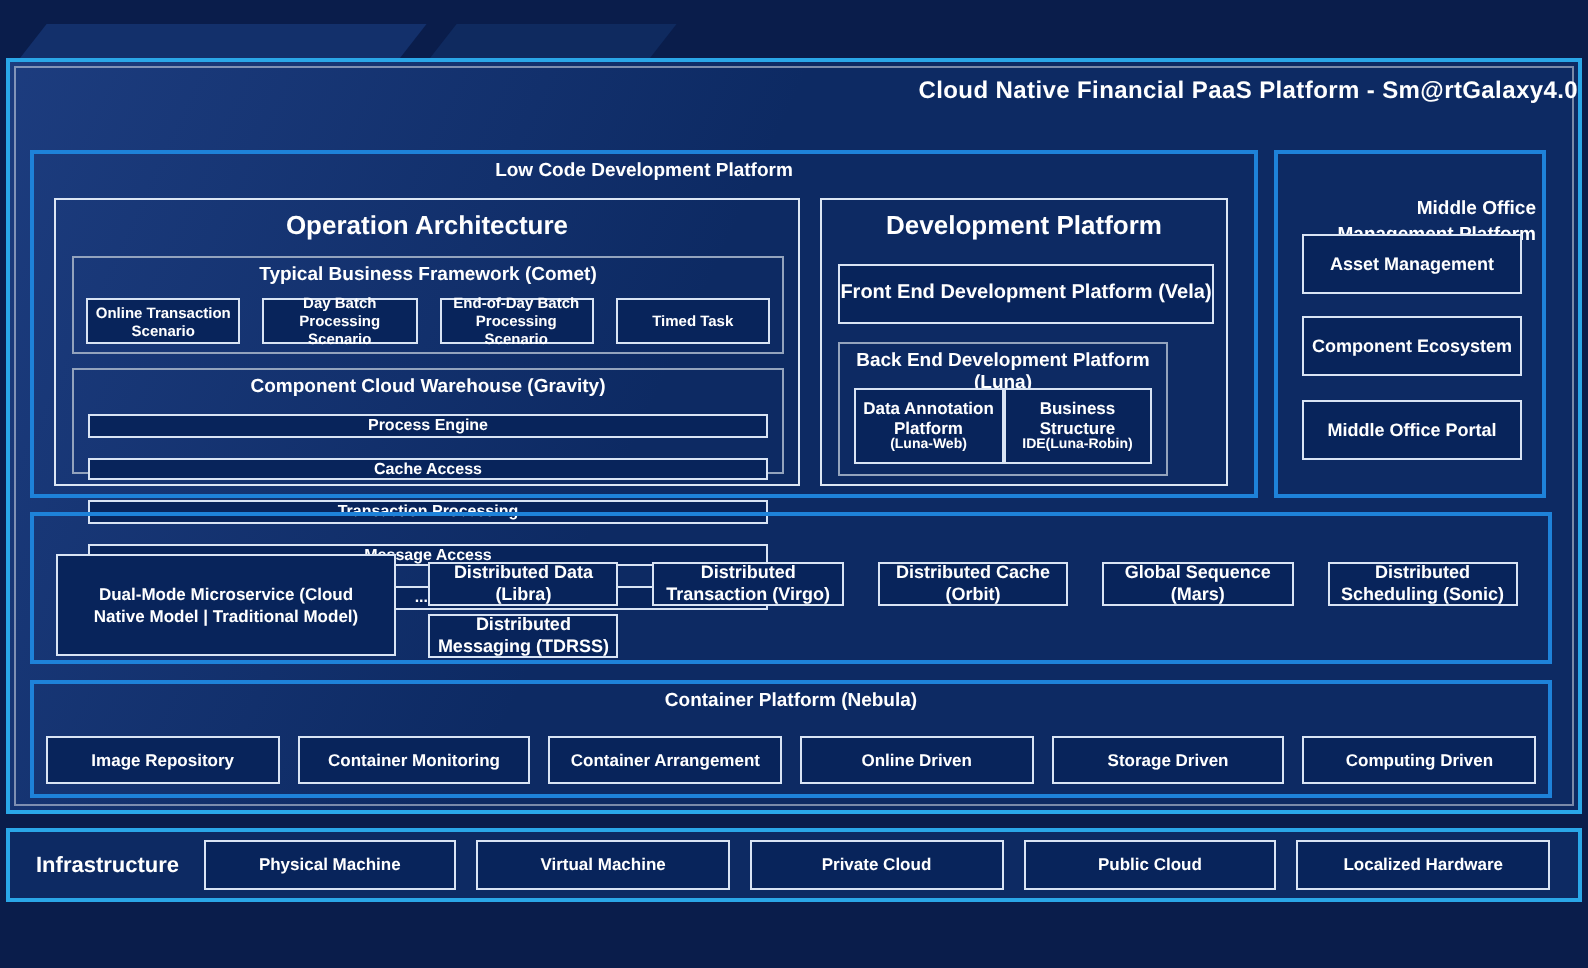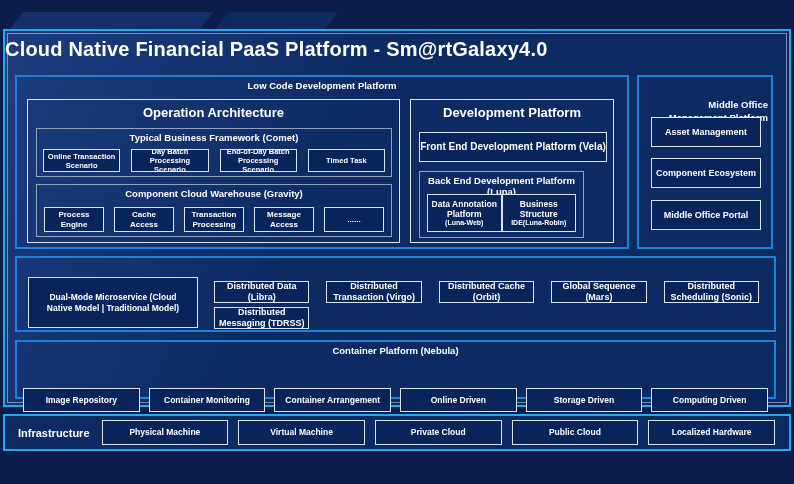--- a/index.html
+++ b/index.html
@@ -23,21 +23,21 @@
     position: absolute; left: 3px; top: 29px; width: 788px; height: 378px;
     border: 2px solid #2AA7E8;
     background: linear-gradient(115deg, rgba(52,88,168,.40), rgba(52,88,168,0) 42%), #0D2A63;
   }
   .main-box .inner-line {
     position: absolute; inset: 2px; border: 1px solid rgba(255,255,255,.45);
     pointer-events: none;
   }
   .page-title {
     position: absolute; left: 0; top: 7px; width: 100%;
-    text-align: left; font-size: 20px; letter-spacing: .2px;
+    text-align: right; font-size: 12px; letter-spacing: .2px;
   }
 
   .panel { position: absolute; border: 2px solid #1E82D9; }
   .panel-label { position: absolute; top: 3px; left: 0; width: 100%; text-align: center; font-size: 9.5px; }
 
   .white-box { position: absolute; border: 1px solid #DCE6F4; }
   .gray-box  { position: absolute; border: 1px solid #93A3BD; padding-left: 35px; }
 
   .leaf {
     background: #08245B; border: 1px solid #D9E4F4;
@@ -47,21 +47,21 @@
 
   
   .low-code { left: 10px; top: 44px; width: 614px; height: 174px; }
   .op-arch  { left: 10px; top: 22px; width: 373px; height: 144px; }
   .big-header { position: absolute; top: 5px; left: 0; width: 100%; text-align: center; font-size: 13px; }
   .comet   { left: 8px; top: 28px; width: 356px; height: 49px; }
   .gravity { left: 8px; top: 84px; width: 356px; height: 53px; }
   .sub-label { position: absolute; top: 3px; left: 0; width: 100%; text-align: center; font-size: 9.5px; }
   .comet-row { position: absolute; left: 6px; right: 6px; top: 20px; height: 23px; display: flex; gap: 11px; }
   .comet-row .leaf { flex: 1; font-size: 7.5px; padding: 0 2px; }
-  .gravity-row { position: absolute; left: 7px; right: 7px; top: 22px; height: 25px; display: flex; gap: 10px; }
+  .gravity-row { position: absolute; left: 7px; right: 7px; top: 22px; height: 25px; display: flex; gap: 10px; flex-direction: column; }
   .gravity-row .leaf { flex: 1; font-size: 8px; padding: 0 6px; }
 
   .dev-plat { left: 393px; top: 22px; width: 204px; height: 144px; }
   .front-end { left: 8px; top: 32px; width: 188px; height: 30px; font-size: 10px; position: absolute; }
   .back-end { left: 8px; top: 71px; width: 165px; height: 67px; }
   .back-end-row { position: absolute; left: 7px; right: 7px; top: 22px; height: 38px; display: flex; justify-content: space-between; }
   .back-end-row .leaf { width: 84px; flex-direction: column; font-size: 8.5px; }
   .leaf .sub-line { font-size: 7px; font-weight: 700; }
 
   
@@ -75,21 +75,21 @@
   .dual-mode { left: 11px; top: 19px; width: 170px; height: 51px; font-size: 8.5px; padding: 2px 10px; position: absolute; }
   .dist-grid {
     position: absolute; left: 197px; top: 23px; width: 545px;
     display: grid; grid-template-columns: repeat(5, 1fr);
     grid-template-rows: 22px 22px; column-gap: 17px; row-gap: 4px;
   }
   .dist-grid .leaf { font-size: 9px; }
 
   
   .container-plat { left: 10px; top: 309px; width: 761px; height: 59px; }
-  .cp-row { position: absolute; left: 6px; right: 6px; top: 26px; height: 24px; display: flex; gap: 9px; margin-top: 20px; }
+  .cp-row { position: absolute; left: 6px; right: 6px; top: 26px; height: 24px; display: flex; gap: 9px; }
   .cp-row .leaf { flex: 1; font-size: 8.5px; }
 
   
   .infra {
     position: absolute; left: 3px; top: 414px; width: 788px; height: 37px;
     border: 2px solid #2AA7E8; background: #0D2A63;
     display: flex; align-items: center;
   }
   .infra-label { margin-left: 13px; font-size: 11px; flex: none; }
   .infra-row { flex: 1; display: flex; gap: 10px; margin: 0 14px 0 12px; height: 25px; }

